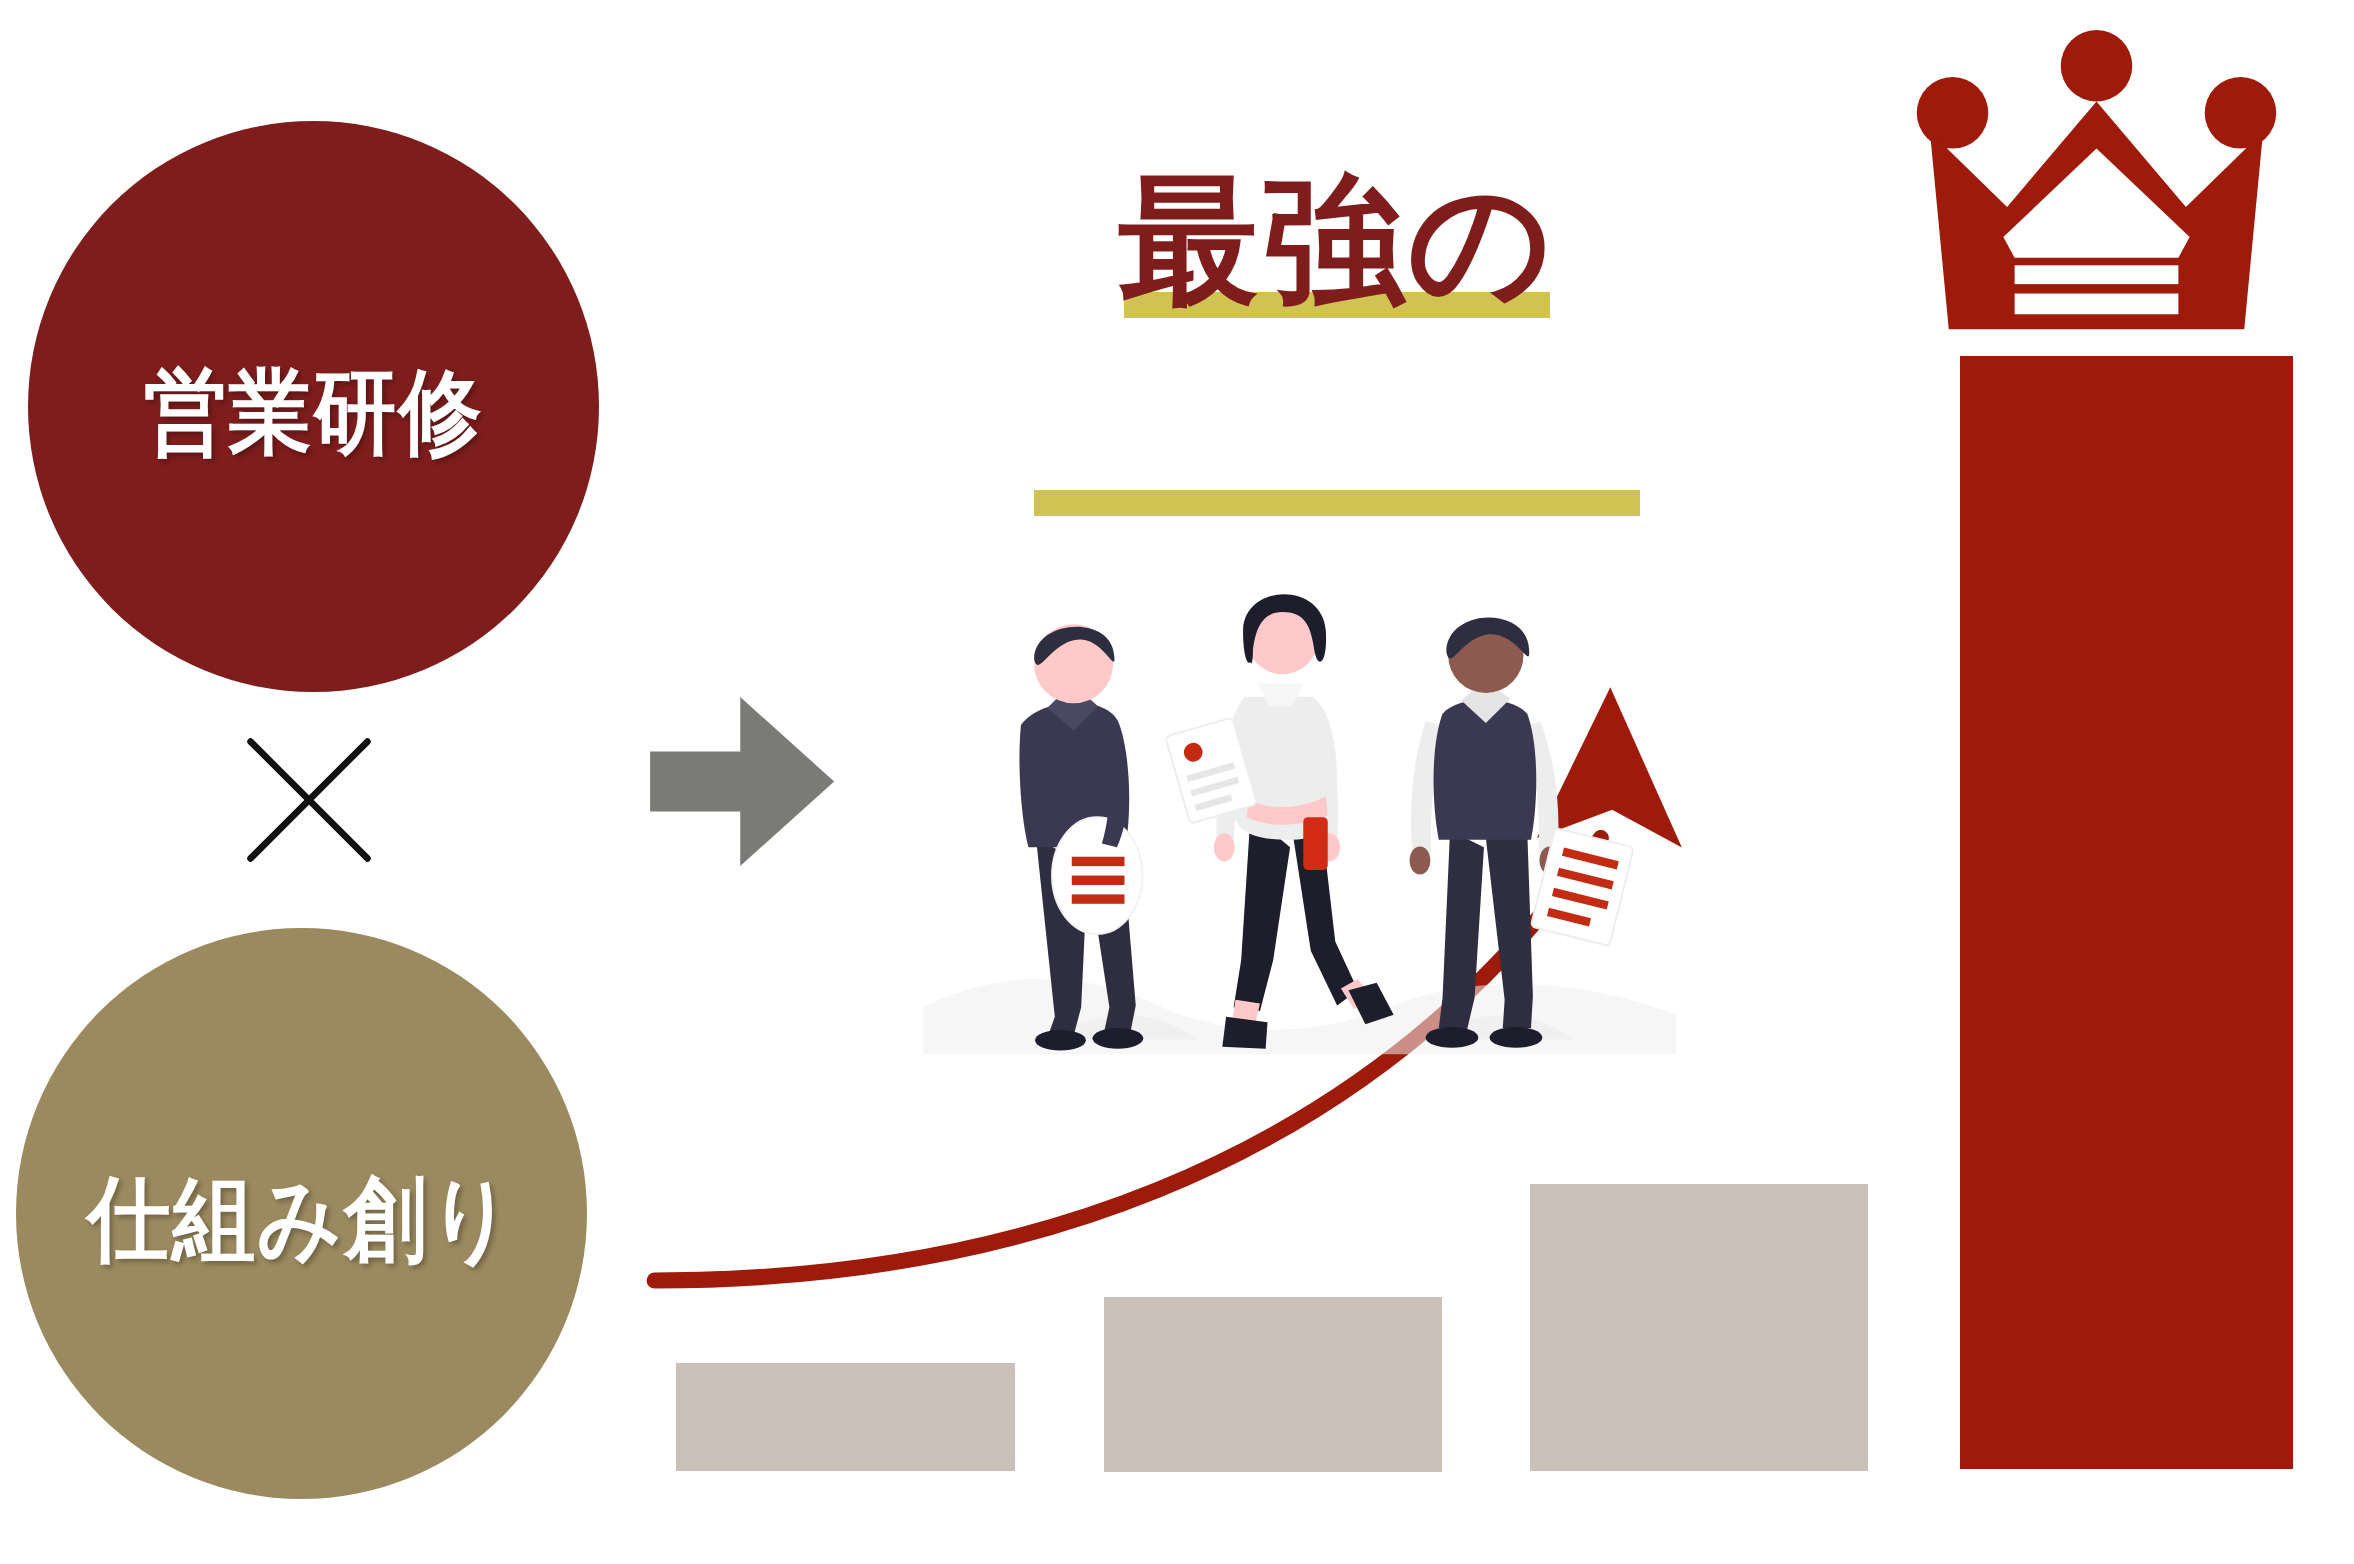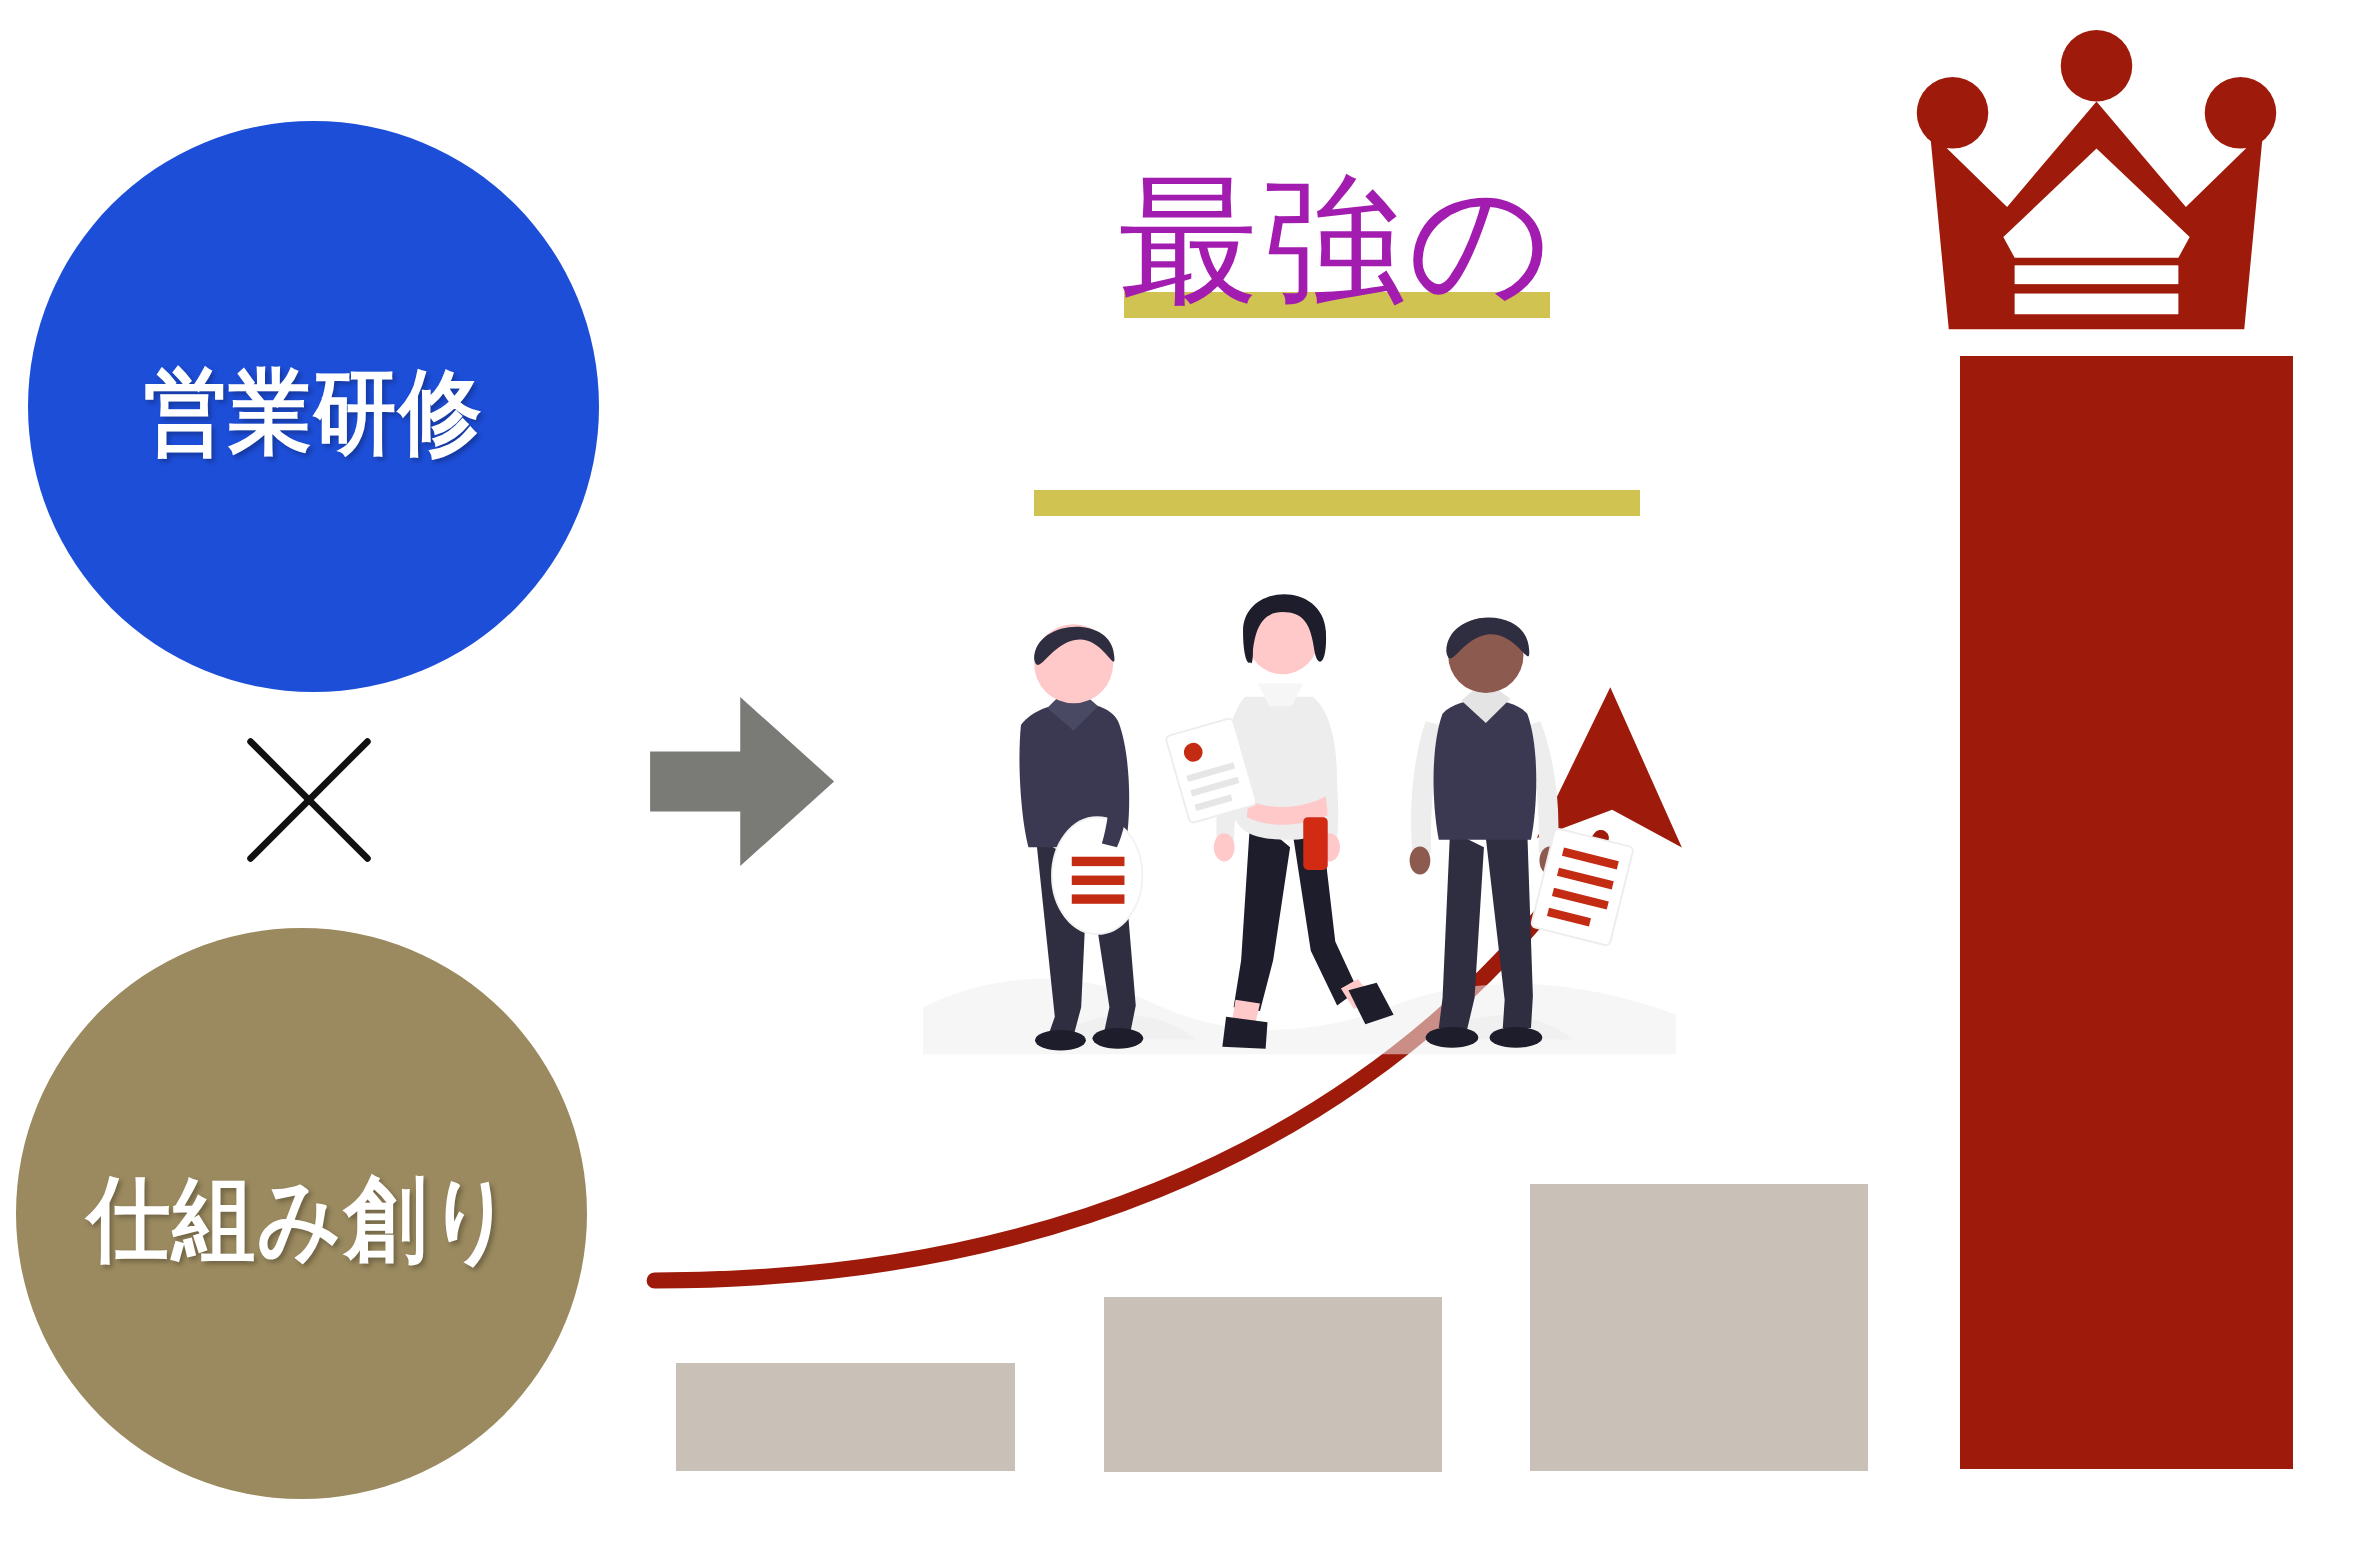--- a/index.html
+++ b/index.html
@@ -25,21 +25,21 @@
     color:#ffffff;
     font-weight:900;
     font-size:83px;
     letter-spacing:1.9px;
     line-height:1;
     white-space:nowrap;
     text-shadow: 2.8px 2.8px 4.7px rgba(0,0,0,.28);
     transform: translateY(5.6px) scaleY(1.12);
     font-family:"DejaVu Sans","Liberation Sans",sans-serif;
   }
-  #badge-training { left:28px;  top:121px;  width:571px; height:571px; background:#1d4ed8; }
+  #badge-training { left:28px;  top:121px;  width:571px; height:571px; background:#7f1d1d; }
   #badge-system   { left:16px;  top:928px;  width:571px; height:571px; background:#9B8A5F; }
 
   
   #x-symbol { position:absolute; left:243px; top:734px; width:132px; height:132px; }
   #x-symbol svg { display:block; }
 
   
   #flow-arrow { position:absolute; left:650px; top:697px; width:188px; height:169px; }
   #flow-arrow svg { display:block; }
 
@@ -52,24 +52,24 @@
     background:#D1C352;
     bottom:21px;
     left:50%;
     transform:translateX(-50%);
     z-index:0;
   }
   .head-line .hl-text {
     position:relative;
     z-index:1;
     font-family:"DejaVu Serif","Liberation Serif",serif;
-    font-weight:400;
+    font-weight:700;
     font-size:141px;
     line-height:160px;
-    color:#a21caf;
+    color:#7f1d1d;
     letter-spacing:3.8px;
     white-space:nowrap;
     margin-top:17px;
   }
   #head-1 .hl-bar { width:426px; }
   #head-2 .hl-bar { width:606px; }
   #head-2 { margin-top:19px; }
 
   
   #crown { position:absolute; left:1913px; top:28px; width:367px; height:325px; }

